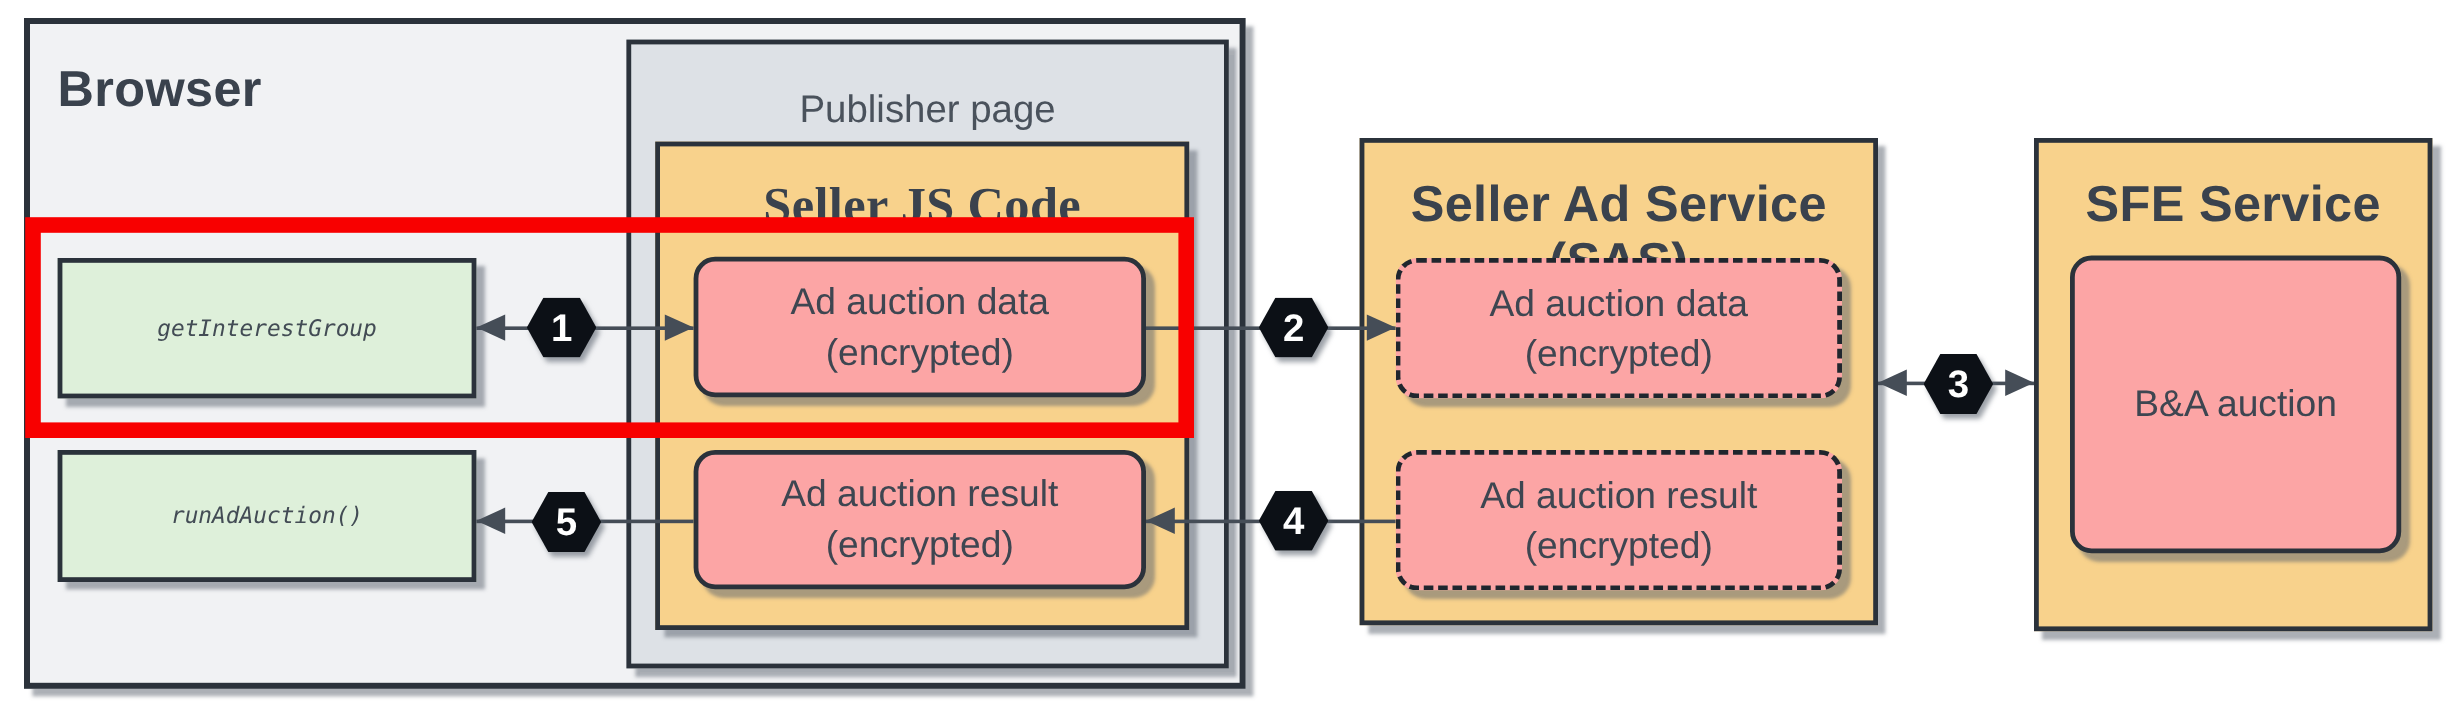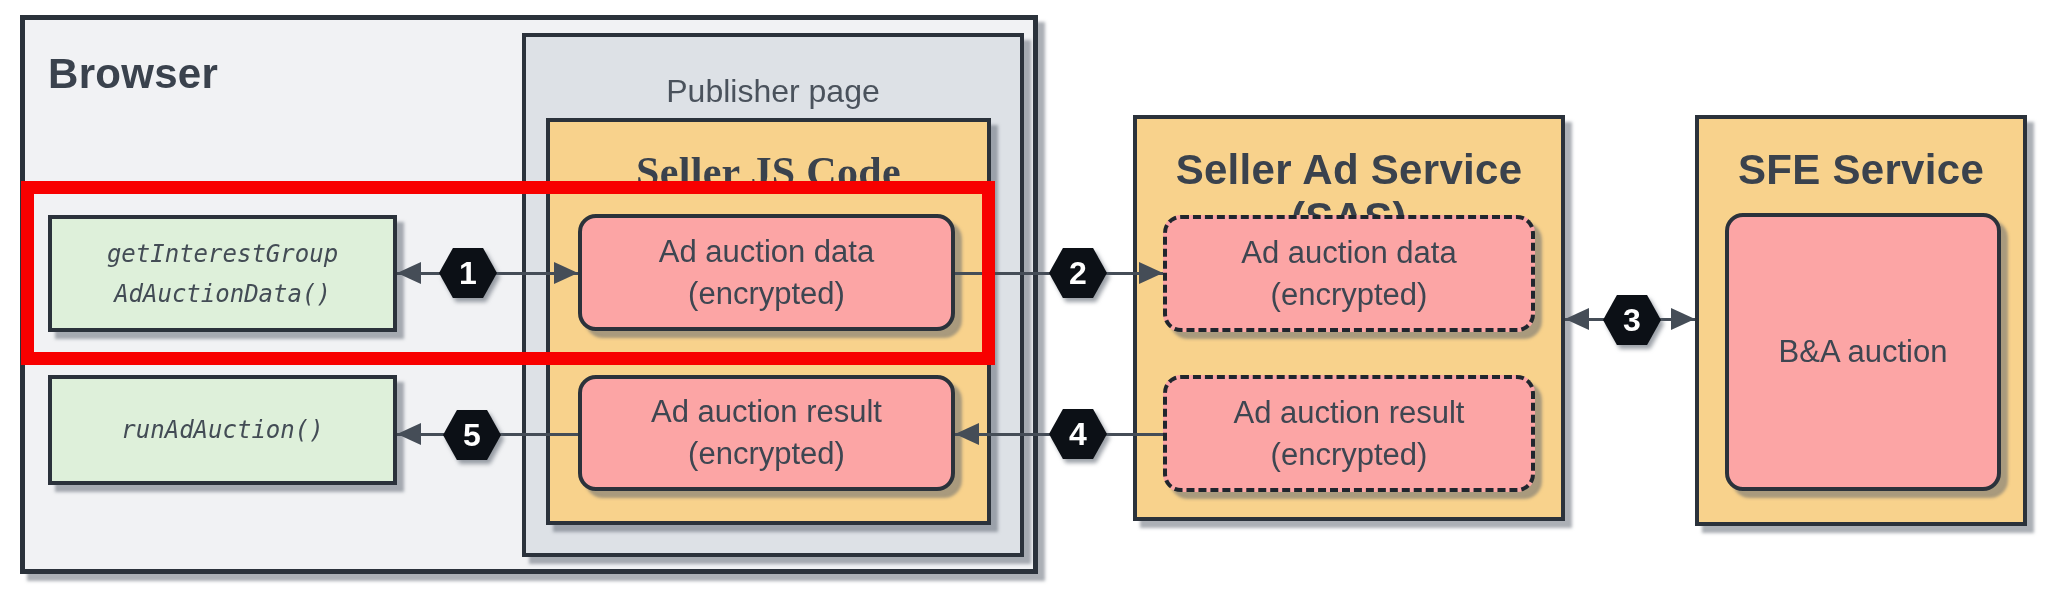--- a/index.html
+++ b/index.html
@@ -15,21 +15,21 @@
   .publisher-bg{background:#dde1e6;}
   .orange-bg{background:#f8d28c;}
   .cream-bg{background:#fca5a5;border-radius:18px;}
   .green-bg{background:#def0da;}
   .title{font-weight:bold;font-size:42px;letter-spacing:0.3px;color:#3a424d;}
   .title-regular{font-weight:normal;font-size:32px;color:#4a525c;}
   .center-text{text-align:center;}
   .inner-box{border:4px solid #2b323b;display:flex;flex-direction:column;align-items:center;justify-content:center;}
   .dashed-box{border:4px dashed #20262e;display:flex;flex-direction:column;align-items:center;justify-content:center;}
   .box-text{font-size:31px;line-height:42px;text-align:center;color:#3e4651;}
-  .mono-text{font-family:"DejaVu Sans Mono",monospace;font-style:italic;font-size:24px;line-height:40px;text-align:center;color:#434c55;}
+  .mono-text{font-family:"DejaVu Sans Mono",monospace;font-style:italic;font-size:19px;line-height:40px;text-align:center;color:#434c55;}
   .hline{position:absolute;height:3px;background:#454d57;}
   .ah{position:absolute;width:0;height:0;border-top:11px solid transparent;border-bottom:11px solid transparent;}
   .ah-right{border-left:24px solid #454d57;}
   .ah-left{border-right:24px solid #454d57;}
   .hexwrap{position:absolute;width:58px;height:50px;filter:drop-shadow(3px 4px 2px rgba(90,98,110,0.6));}
   .hex{
     width:58px;height:50px;background:#0c1016;
     clip-path:polygon(24% 0,76% 0,100% 50%,76% 100%,24% 100%,0 50%);
     display:flex;align-items:center;justify-content:center;
   }
@@ -45,21 +45,20 @@
   <div class="abs title" style="left:48px;top:50px;">Browser</div>
 
   <div class="abs panel-thin publisher-bg shadow" style="left:522px;top:33px;width:502px;height:524px;"></div>
   <div class="abs title-regular center-text" style="left:522px;top:63px;width:502px;margin-top:10px;">Publisher page</div>
 
   <div class="abs panel-thin orange-bg shadow" style="left:546px;top:118px;width:445px;height:407px;"></div>
   <div class="abs title center-text" style="left:546px;top:148px;width:445px;font-family:Liberation Serif, serif;">Seller JS Code</div>
 
   <div class="abs inner-box green-bg shadow" style="left:48px;top:215px;width:349px;height:117px;">
     <div class="mono-text">getInterestGroup</div>
-    <div class="mono-text">AdAuctionData()</div>
   </div>
   <div class="abs inner-box green-bg shadow" style="left:48px;top:375px;width:349px;height:110px;">
     <div class="mono-text">runAdAuction()</div>
   </div>
 
   <div class="abs inner-box cream-bg shadow" style="left:578px;top:214px;width:377px;height:117px;">
     <div class="box-text">Ad auction data</div>
     <div class="box-text em">(encrypted)</div>
   </div>
   <div class="abs inner-box cream-bg shadow" style="left:578px;top:375px;width:377px;height:116px;">
@@ -73,21 +72,21 @@
     <div class="box-text">Ad auction data</div>
     <div class="box-text em">(encrypted)</div>
   </div>
   <div class="abs dashed-box cream-bg shadow" style="left:1163px;top:375px;width:372px;height:117px;">
     <div class="box-text">Ad auction result</div>
     <div class="box-text em">(encrypted)</div>
   </div>
 
   <div class="abs panel-thin orange-bg shadow" style="left:1695px;top:115px;width:332px;height:411px;"></div>
   <div class="abs title center-text" style="left:1695px;top:146px;width:332px;">SFE Service</div>
-  <div class="abs inner-box cream-bg shadow" style="left:1725px;top:213px;width:276px;height:278px;">
+  <div class="abs inner-box cream-bg shadow" style="left:1725px;top:213px;width:276px;height:248px;">
     <div class="box-text">B&amp;A auction</div>
   </div>
 
   <div>
     <div class="hline" style="left:397px;top:272px;width:181px;"></div>
     <div class="ah ah-left" style="left:397px;top:262px;"></div>
     <div class="ah ah-right" style="left:554px;top:262px;"></div>
     <div class="hexwrap" style="left:439px;top:248px;">
       <div class="hex">
           <span>1</span>

